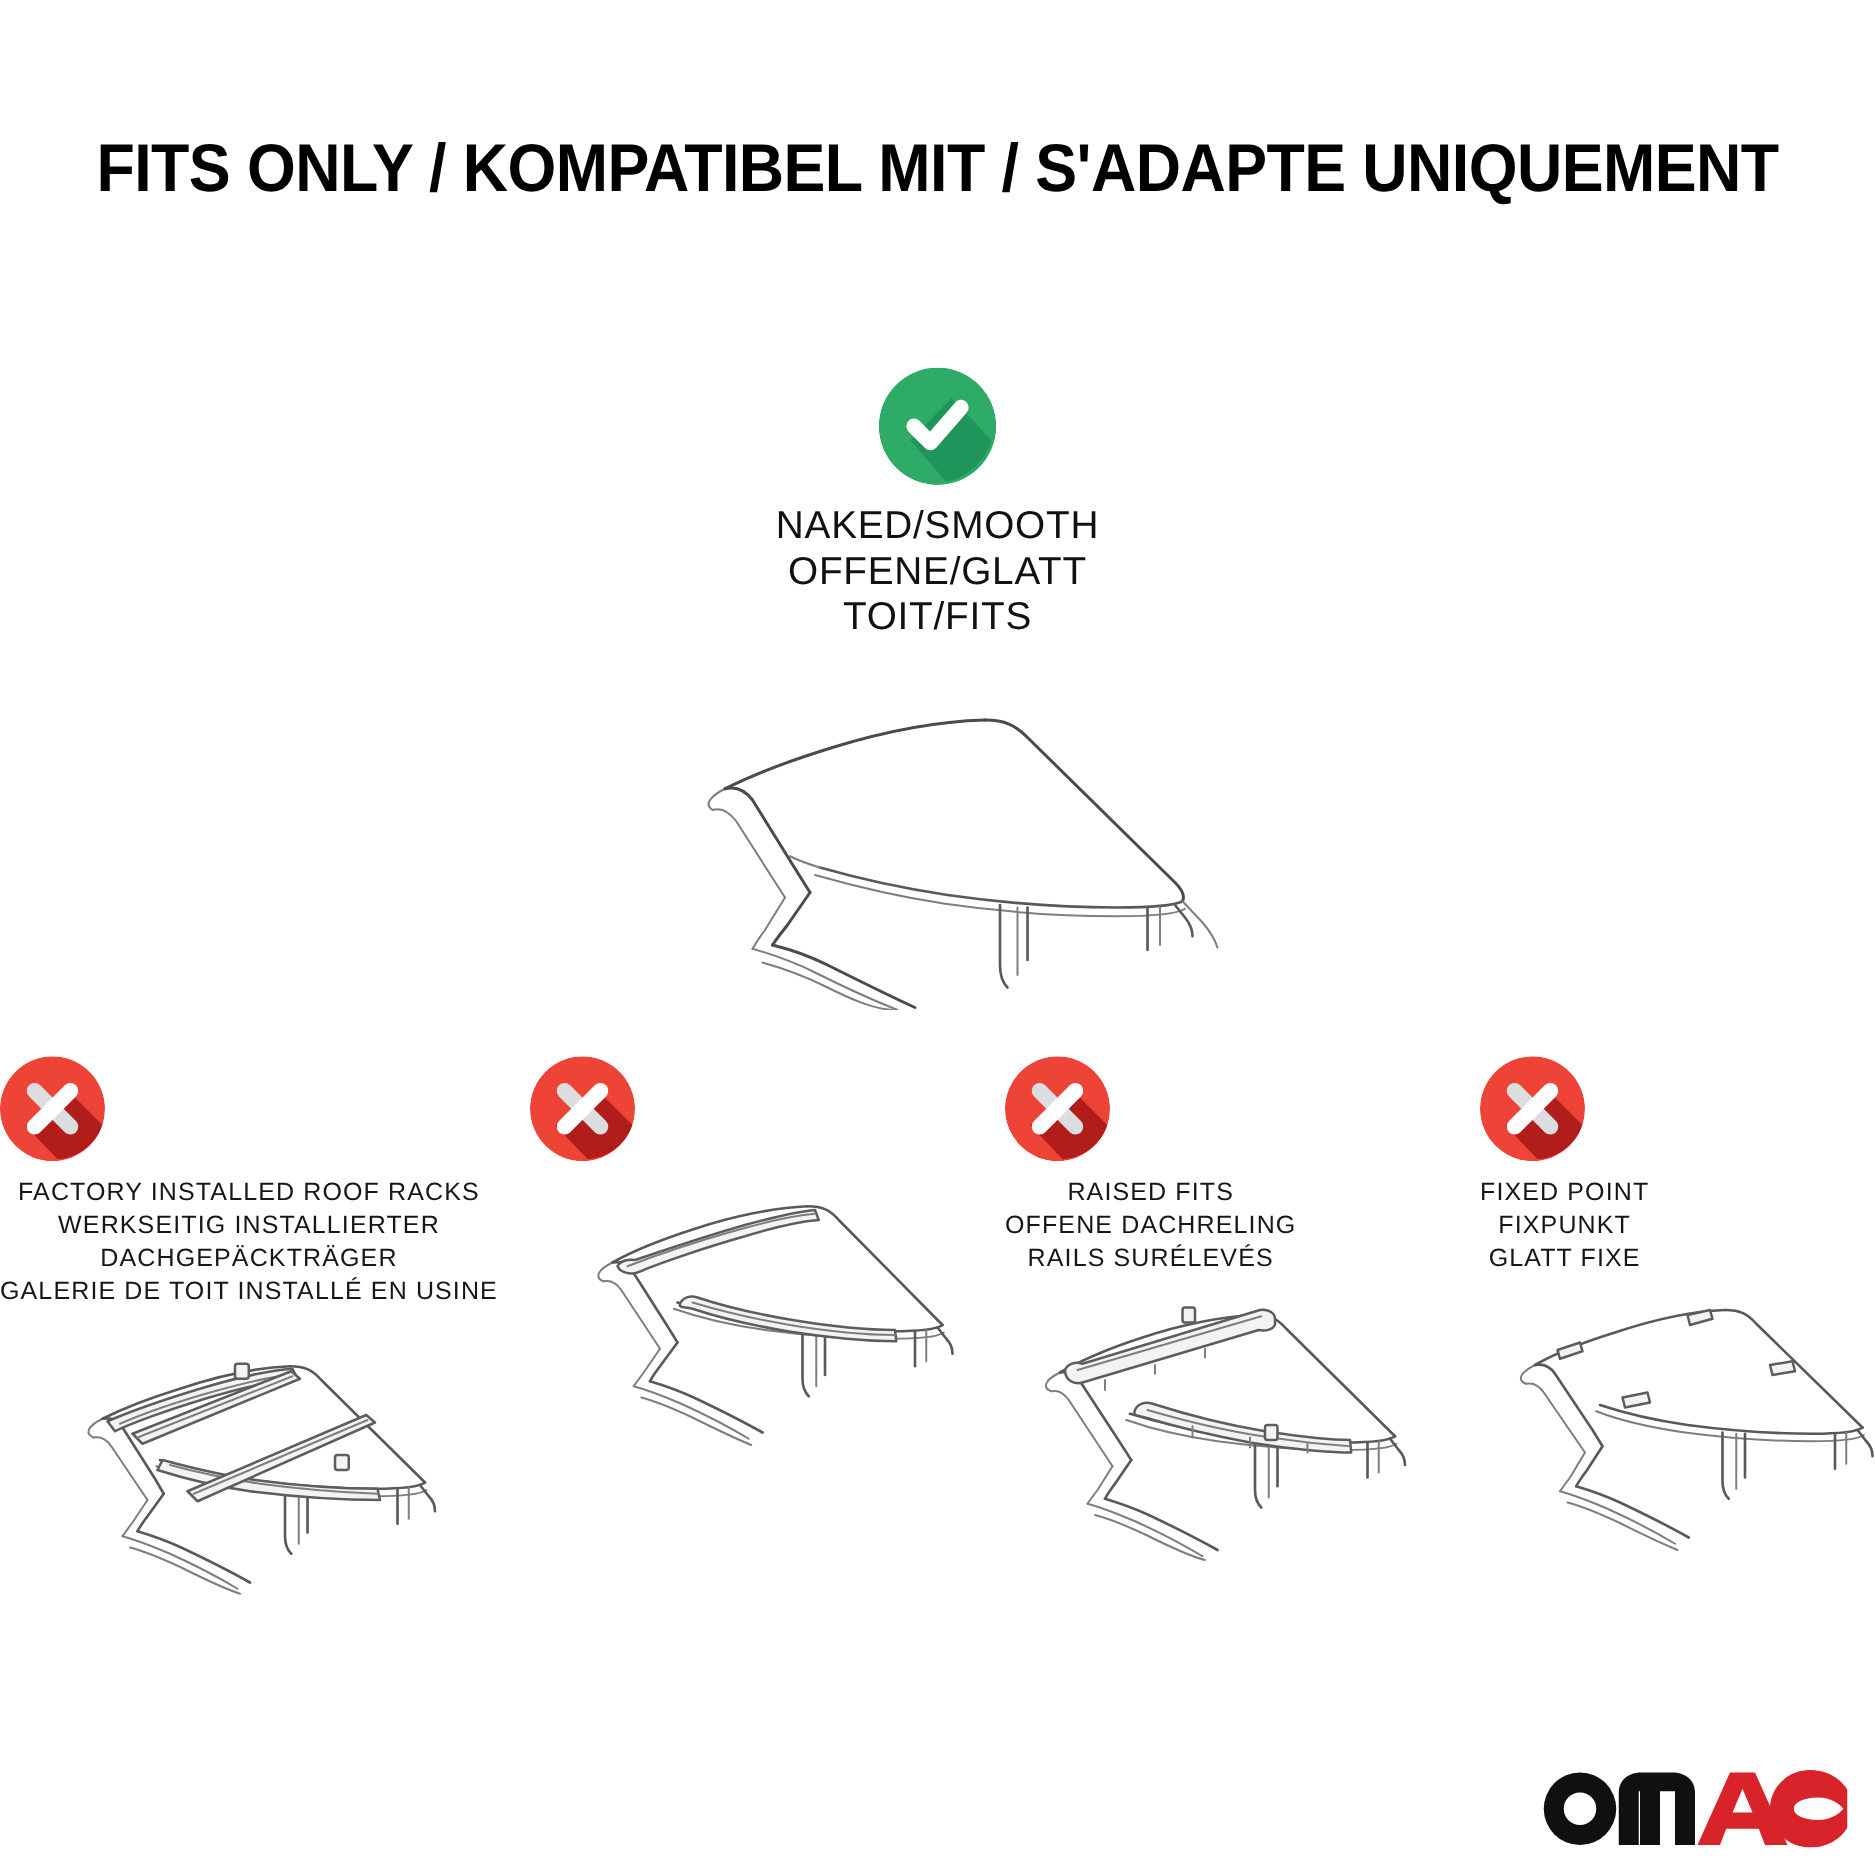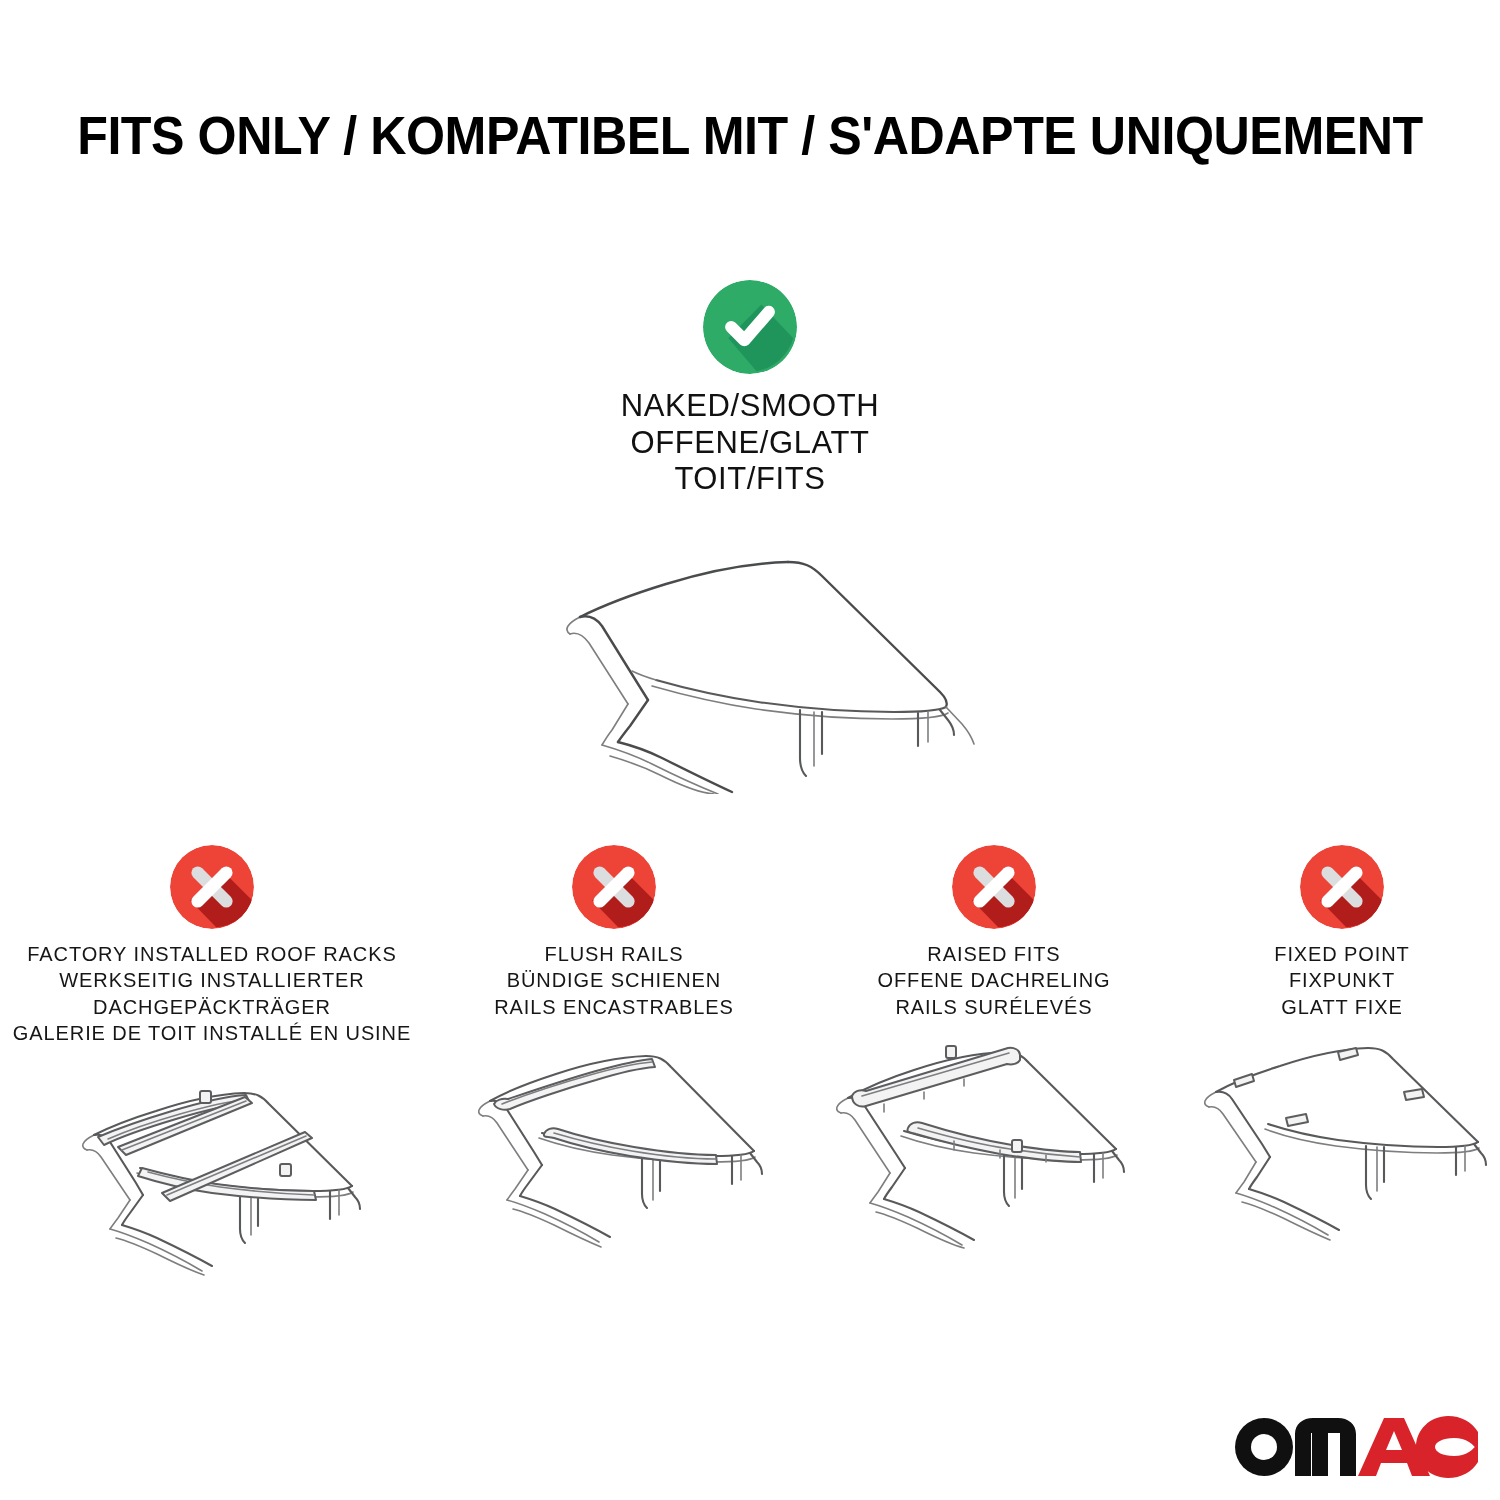--- a/index.html
+++ b/index.html
@@ -42,21 +42,21 @@
   .icon-circle svg {
     position: absolute;
     inset: 0;
     width: 100%;
     height: 100%;
   }
 
   
   .hero {
     position: absolute;
-    top: 280px;
+    top: 294px;
     left: 0;
     width: 1500px;
     display: flex;
     flex-direction: column;
     align-items: center;
   }
   .hero .icon-circle {
     width: 94px;
     height: 94px;
   }
@@ -79,21 +79,21 @@
   .grid {
     position: absolute;
     top: 845px;
     left: 0;
     width: 1500px;
     display: flex;
   }
   .cell {
     display: flex;
     flex-direction: column;
-    align-items: center;
+    align-items: flex-start;
   }
   .cell.c1 { width: 424px; }
   .cell.c2 { width: 380px; }
   .cell.c3 { width: 380px; }
   .cell.c4 { width: 316px; }
 
   .cell .icon-circle {
     width: 84px;
     height: 84px;
   }
@@ -247,25 +247,20 @@
   <div class="cell c2">
     <div class="icon-circle">
       <svg viewBox="0 0 100 100" aria-hidden="true">
         <circle cx="50" cy="50" r="50" fill="#ee4438"></circle>
         <path d="M62 30 L98 66 A50 50 0 0 1 55 98 L24 66 Z" fill="#a81a17" opacity="0.9"></path>
         <g stroke-linecap="round" stroke-width="15">
           <line x1="33" y1="33" x2="67" y2="67" stroke="#dcdddf"></line>
           <line x1="67" y1="33" x2="33" y2="67" stroke="#ffffff"></line>
         </g>
       </svg>
-    </div>
-    <div class="cell-caption">
-      <div>FLUSH RAILS</div>
-      <div>BÜNDIGE SCHIENEN</div>
-      <div>RAILS ENCASTRABLES</div>
     </div>
     <div class="cell-art">
       <svg viewBox="0 0 380 215" aria-hidden="true">
         <path class="line" d="M222 22 C234 22 240 25 247 33 L330 117"></path>
         <path class="line" d="M222 22 C196 23 162 30 132 40 C104 49 80 59 66 67"></path>
         <path class="line-thin" d="M66 67 C60 70 56 73 55 76 C54 79 56 81 59 82"></path>
         <path class="line" d="M66 67 C72 66 78 68 82 74 L110 118 L118 131"></path>
         <path class="line-thin" d="M59 82 C64 81 69 83 73 89 L104 136"></path>
         <path class="line" d="M118 131 L104 150 C101 154 98 158 96 162"></path>
         <path class="line-thin" d="M104 136 L91 155 C88 159 85 163 83 166"></path>

